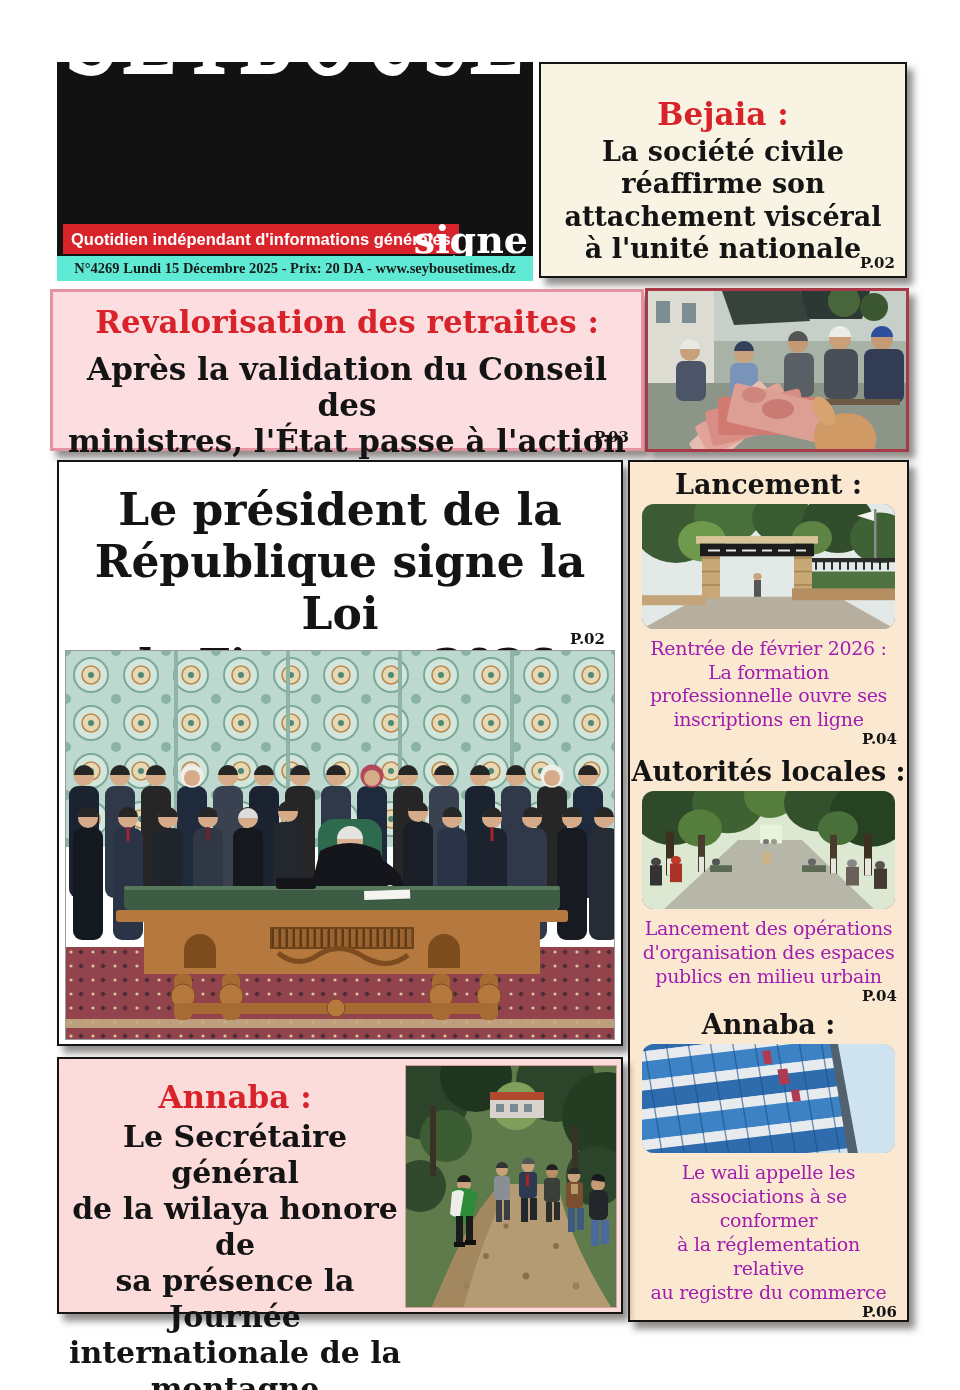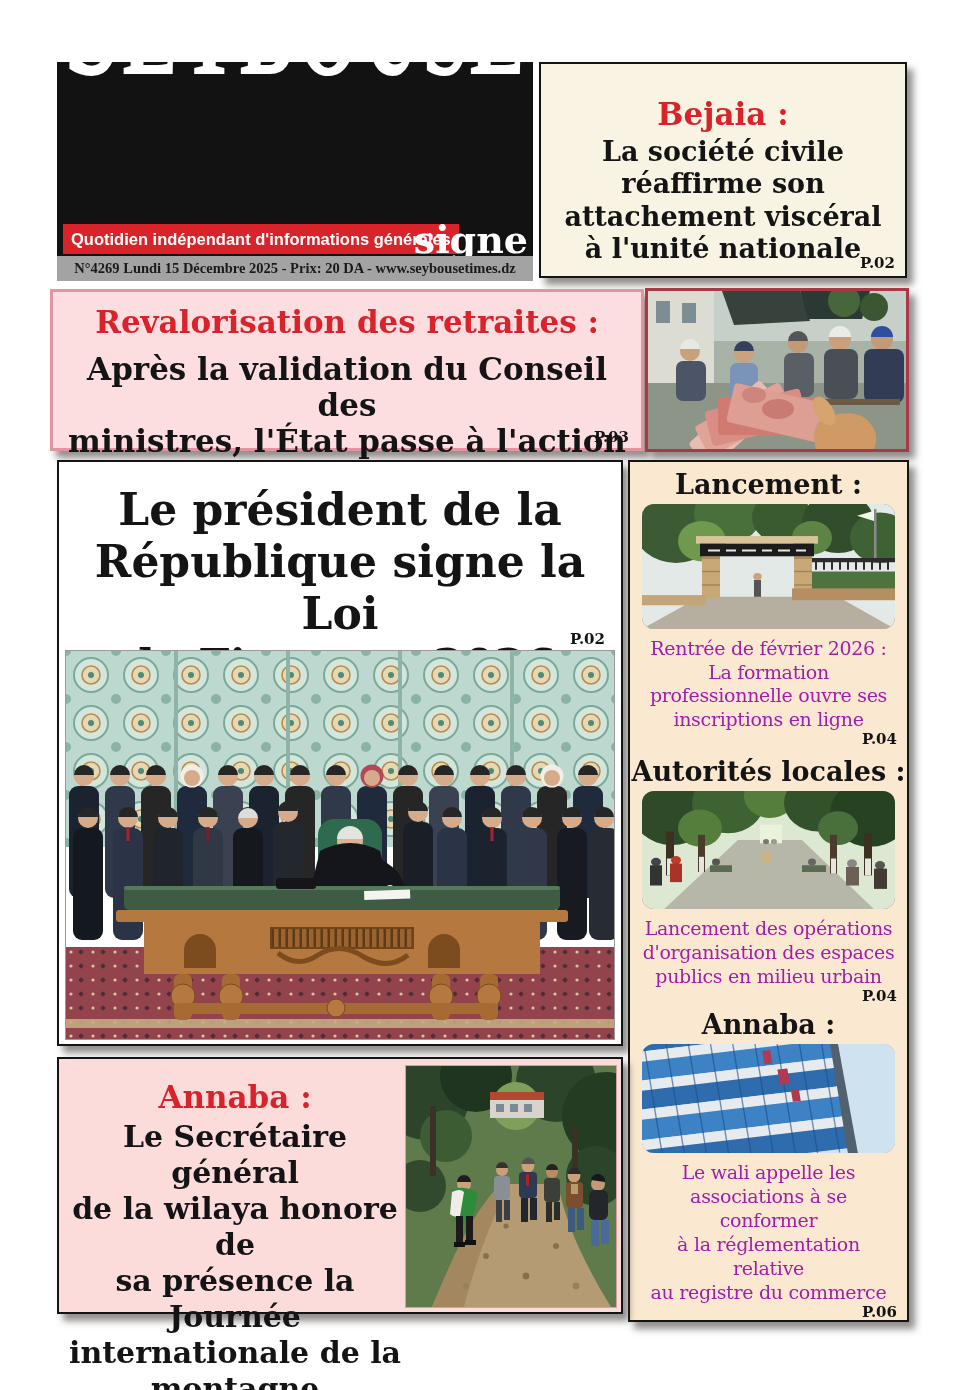--- a/index.html
+++ b/index.html
@@ -14,21 +14,21 @@
             justify-content:center;align-items:baseline;color:#ffffff;
             font-family:"Liberation Serif",serif;font-weight:bold;
             transform:scaleY(2.0);transform-origin:center bottom;letter-spacing:1px;line-height:1;}
   .mh-initial{font-size:103px;}
   .mh-rest{font-size:83px;}
   .mh-strip{position:absolute;left:6px;top:162px;height:30px;line-height:30px;background:#d8232a;
             color:#fff;font-family:"Liberation Sans",sans-serif;font-weight:bold;font-size:16.5px;
             padding:0 8px;white-space:nowrap;}
   .mh-times{position:absolute;right:5px;bottom:-3px;color:#fff;font-weight:bold;font-size:38px;
             font-family:"DejaVu Serif",serif;line-height:1;}
-  .date-strip{left:57px;top:256px;width:476px;height:25px;background:#a3a3a3;
+  .date-strip{left:57px;top:256px;width:476px;height:25px;background:#5eead4;
               display:flex;align-items:center;justify-content:center;
               font-family:"Liberation Serif",serif;font-weight:bold;font-size:14.5px;color:#1a1a1a;white-space:nowrap;}
 
   
   .kicker{font-weight:bold;color:#d8232a;text-align:center;}
   .hl{font-weight:bold;color:#141414;text-align:center;white-space:pre-line;}
   .pref{font-weight:bold;font-size:15px;color:#141414;}
 
   
   .topright{left:539px;top:62px;width:364px;height:212px;background:#f8f3e2;border:2px solid #141414;}

